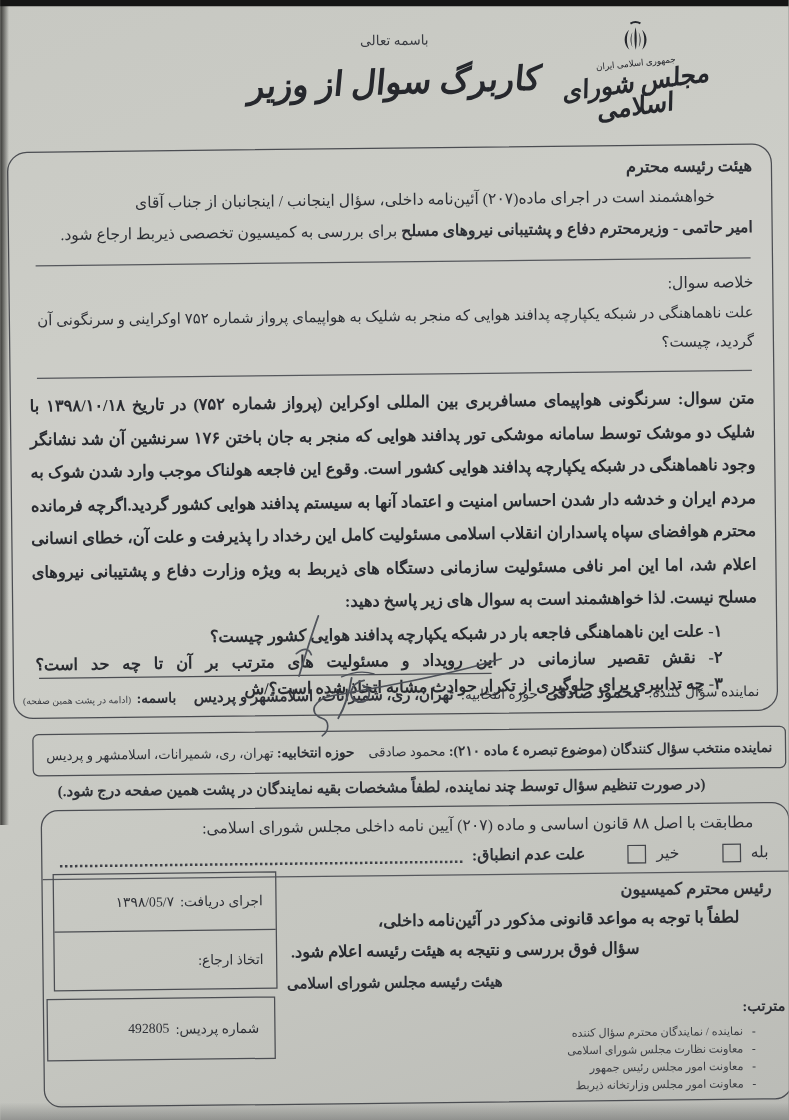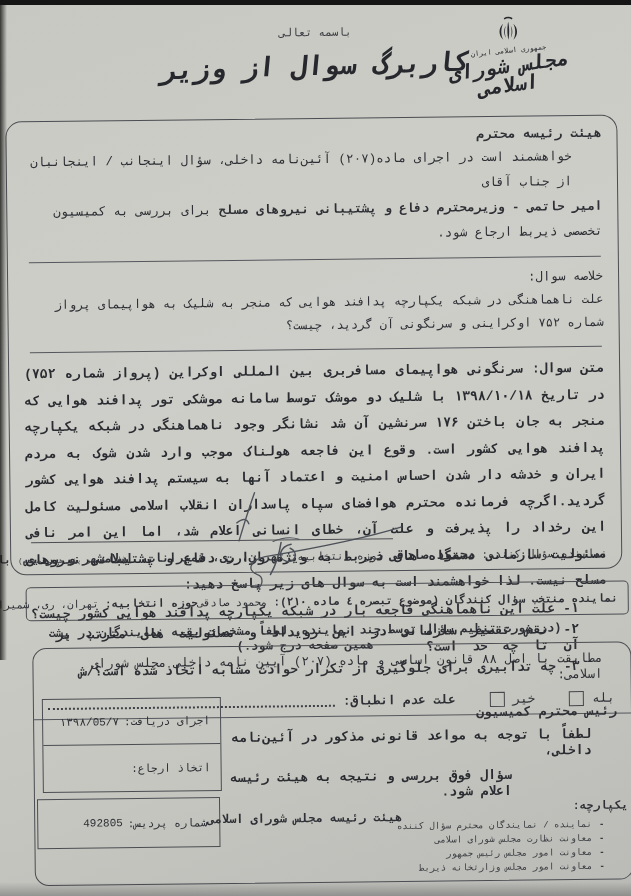--- a/index.html
+++ b/index.html
@@ -1,19 +1,19 @@
 <!DOCTYPE html>
 <html lang="fa" dir="rtl"><head>
 <meta charset="utf-8">
 <style>
   html,body{margin:0;padding:0;background:#8f908c;}
   .scan{
     position:relative; width:631px; height:896px; overflow:hidden;
     background:linear-gradient(160deg,#c7c8c2 0%,#cdcec8 40%,#c4c5bf 75%,#b9bab5 100%);
-    font-family:Liberation Mono, monospace; direction:rtl; color:#2e3036;
+    font-family:Liberation Serif, serif; direction:rtl; color:#2e3036;
   }
   .edge-top{position:absolute;top:0;left:0;right:0;height:5px;background:#151515;z-index:9;}
   .edge-left{position:absolute;top:0;left:0;width:7px;height:660px;
     background:linear-gradient(90deg,rgba(18,18,16,.8),rgba(18,18,16,0));z-index:8;}
   .edge-bottom{position:absolute;bottom:0;left:0;right:0;height:14px;
     background:linear-gradient(0deg,rgba(40,42,45,.30),rgba(40,42,45,0));z-index:8;}
   .tilt{position:absolute;inset:0;transform:rotate(-0.65deg);}
 
   
   .bismillah{position:absolute;top:26px;left:150px;width:340px;text-align:center;font-size:11px;color:#3a3c42;}
@@ -177,21 +177,21 @@
         <span>492805</span>
       </div>
 
       <div class="commission">
         <div class="comm-h">رئیس محترم کمیسیون</div>
         <div class="comm-p1">لطفاً با توجه به مواعد قانونی مذکور در آئین‌نامه داخلی،</div>
         <div class="comm-p2">سؤال فوق بررسی و نتیجه به هیئت رئیسه اعلام شود.</div>
         <div class="comm-sign">هیئت رئیسه مجلس شورای اسلامی</div>
       </div>
 
-      <div class="cc-label">یکپارچه:</div>
+      <div class="cc-label">مترتب:</div>
       <div class="cc-list">
         <div class="cc-item">
             <span class="cc-dash">-</span>
             <span>نماینده / نمایندگان محترم سؤال کننده</span>
           </div>
         <div class="cc-item">
             <span class="cc-dash">-</span>
             <span>معاونت نظارت مجلس شورای اسلامی</span>
           </div>
         <div class="cc-item">

